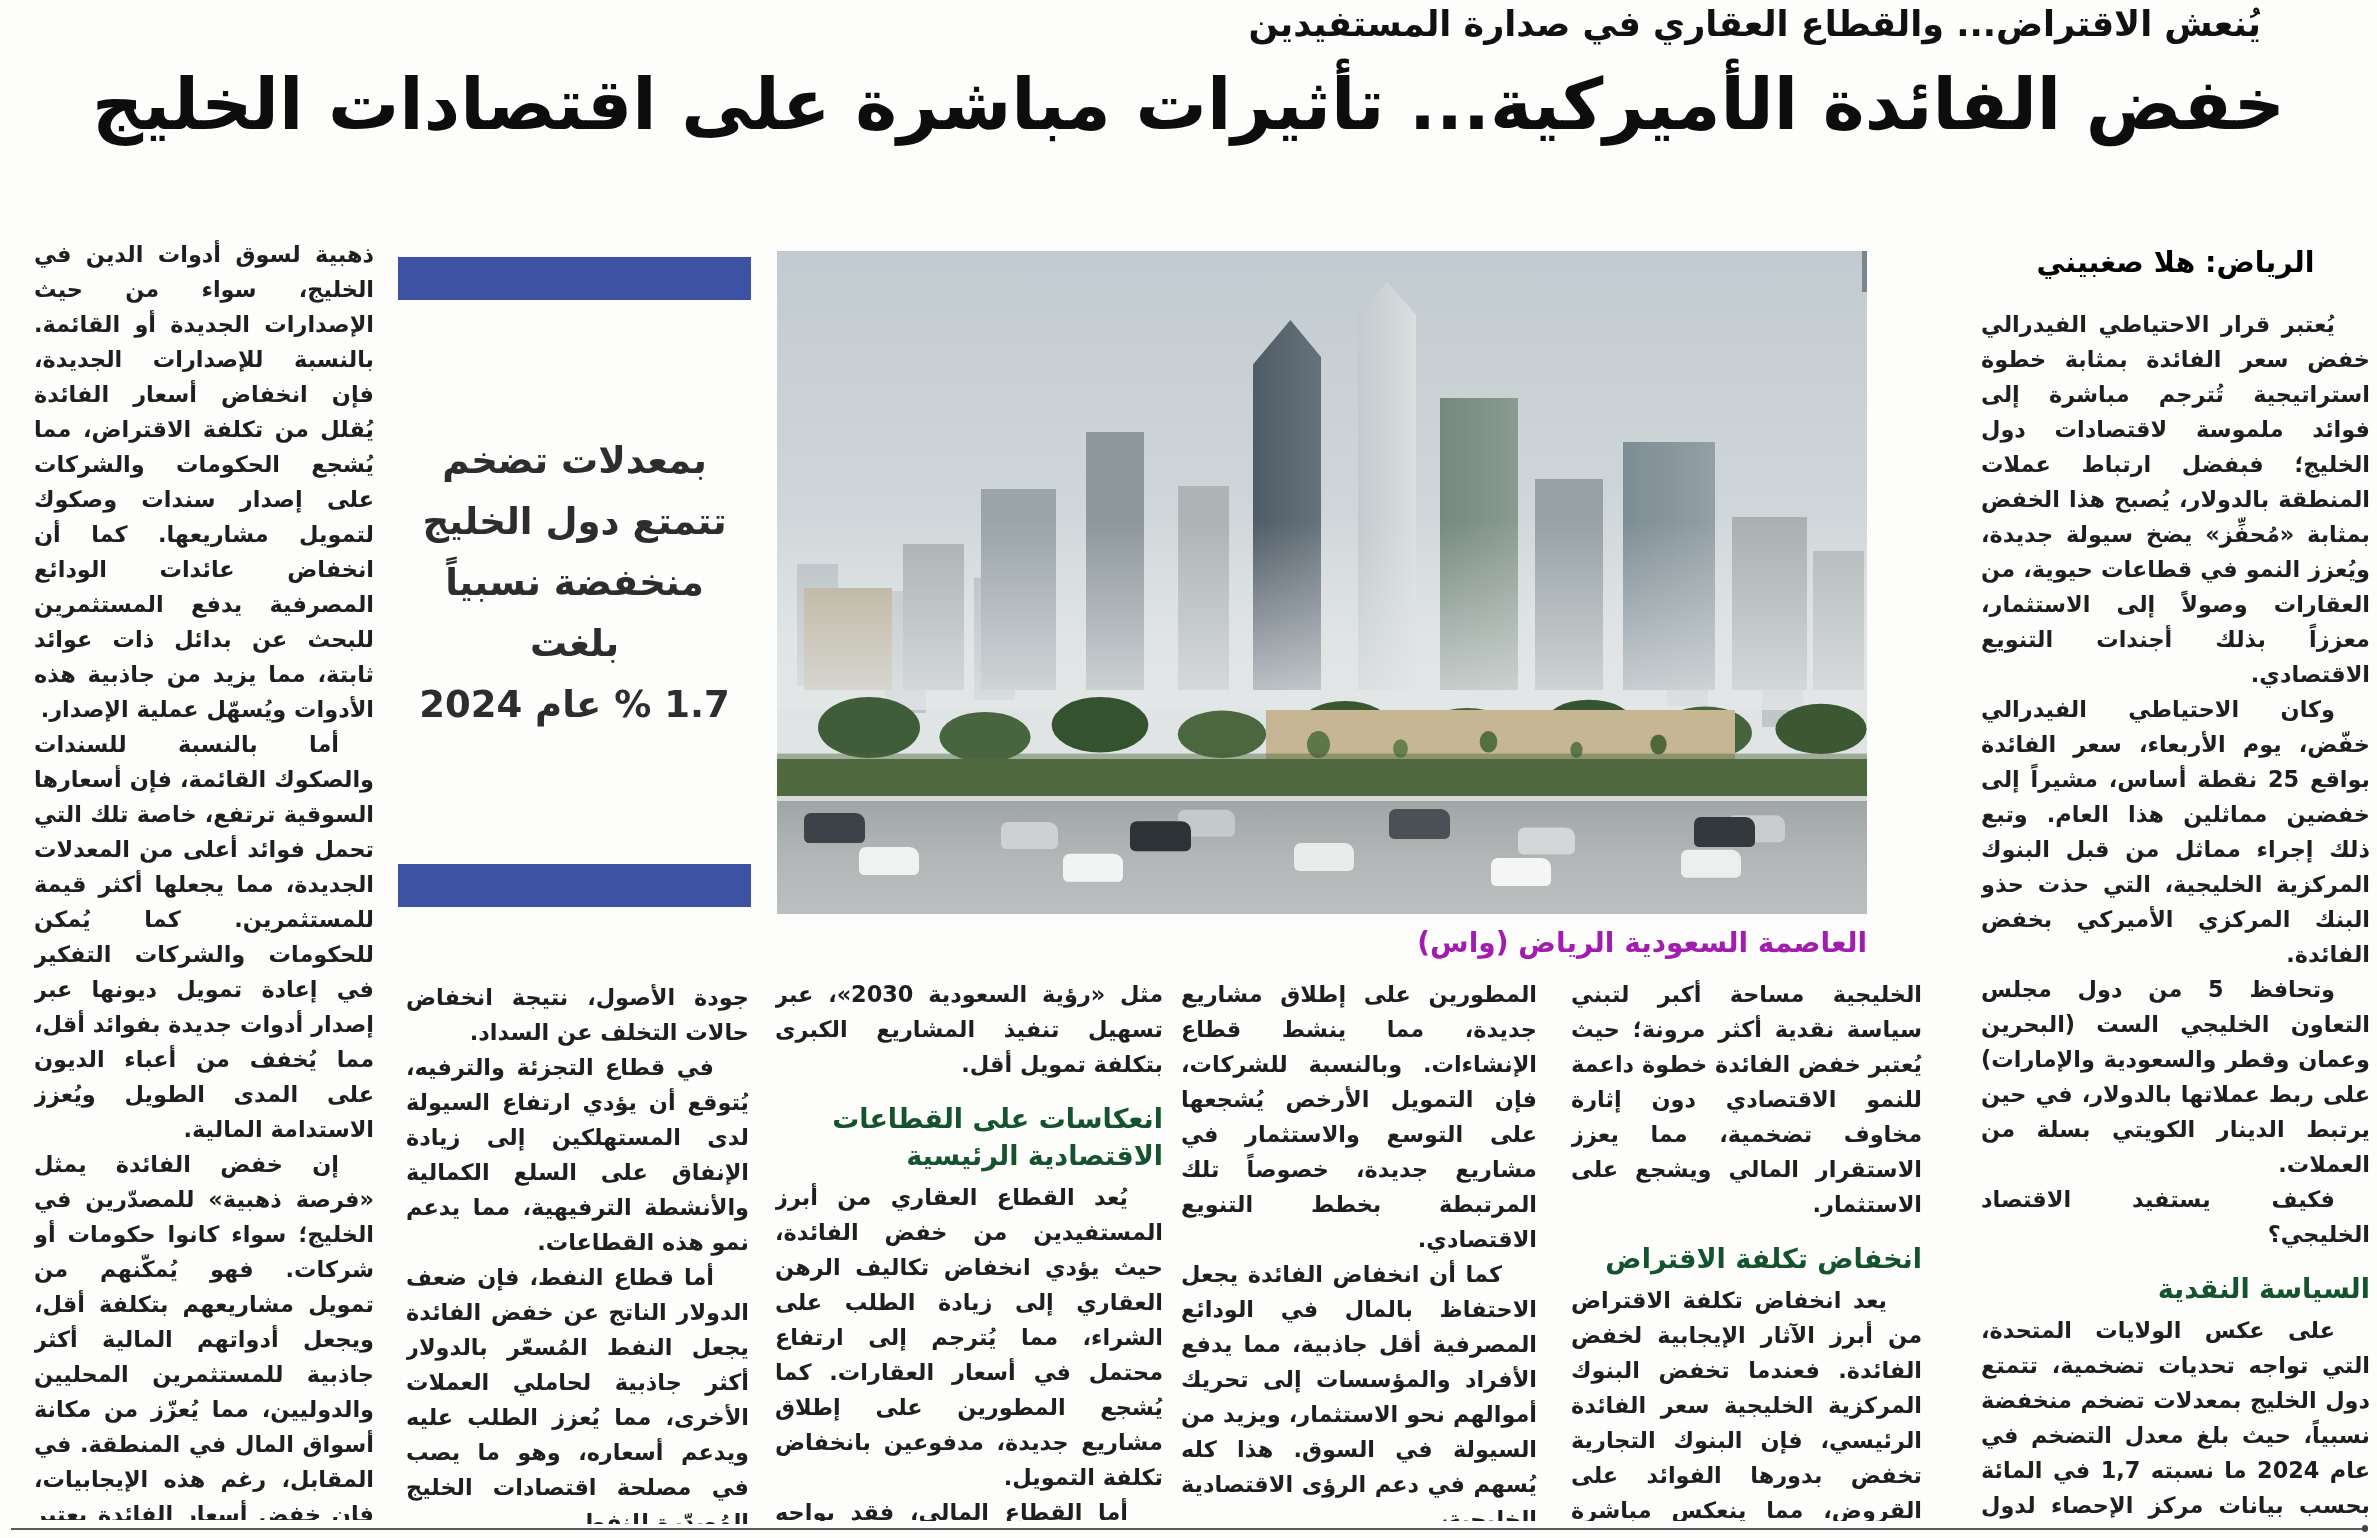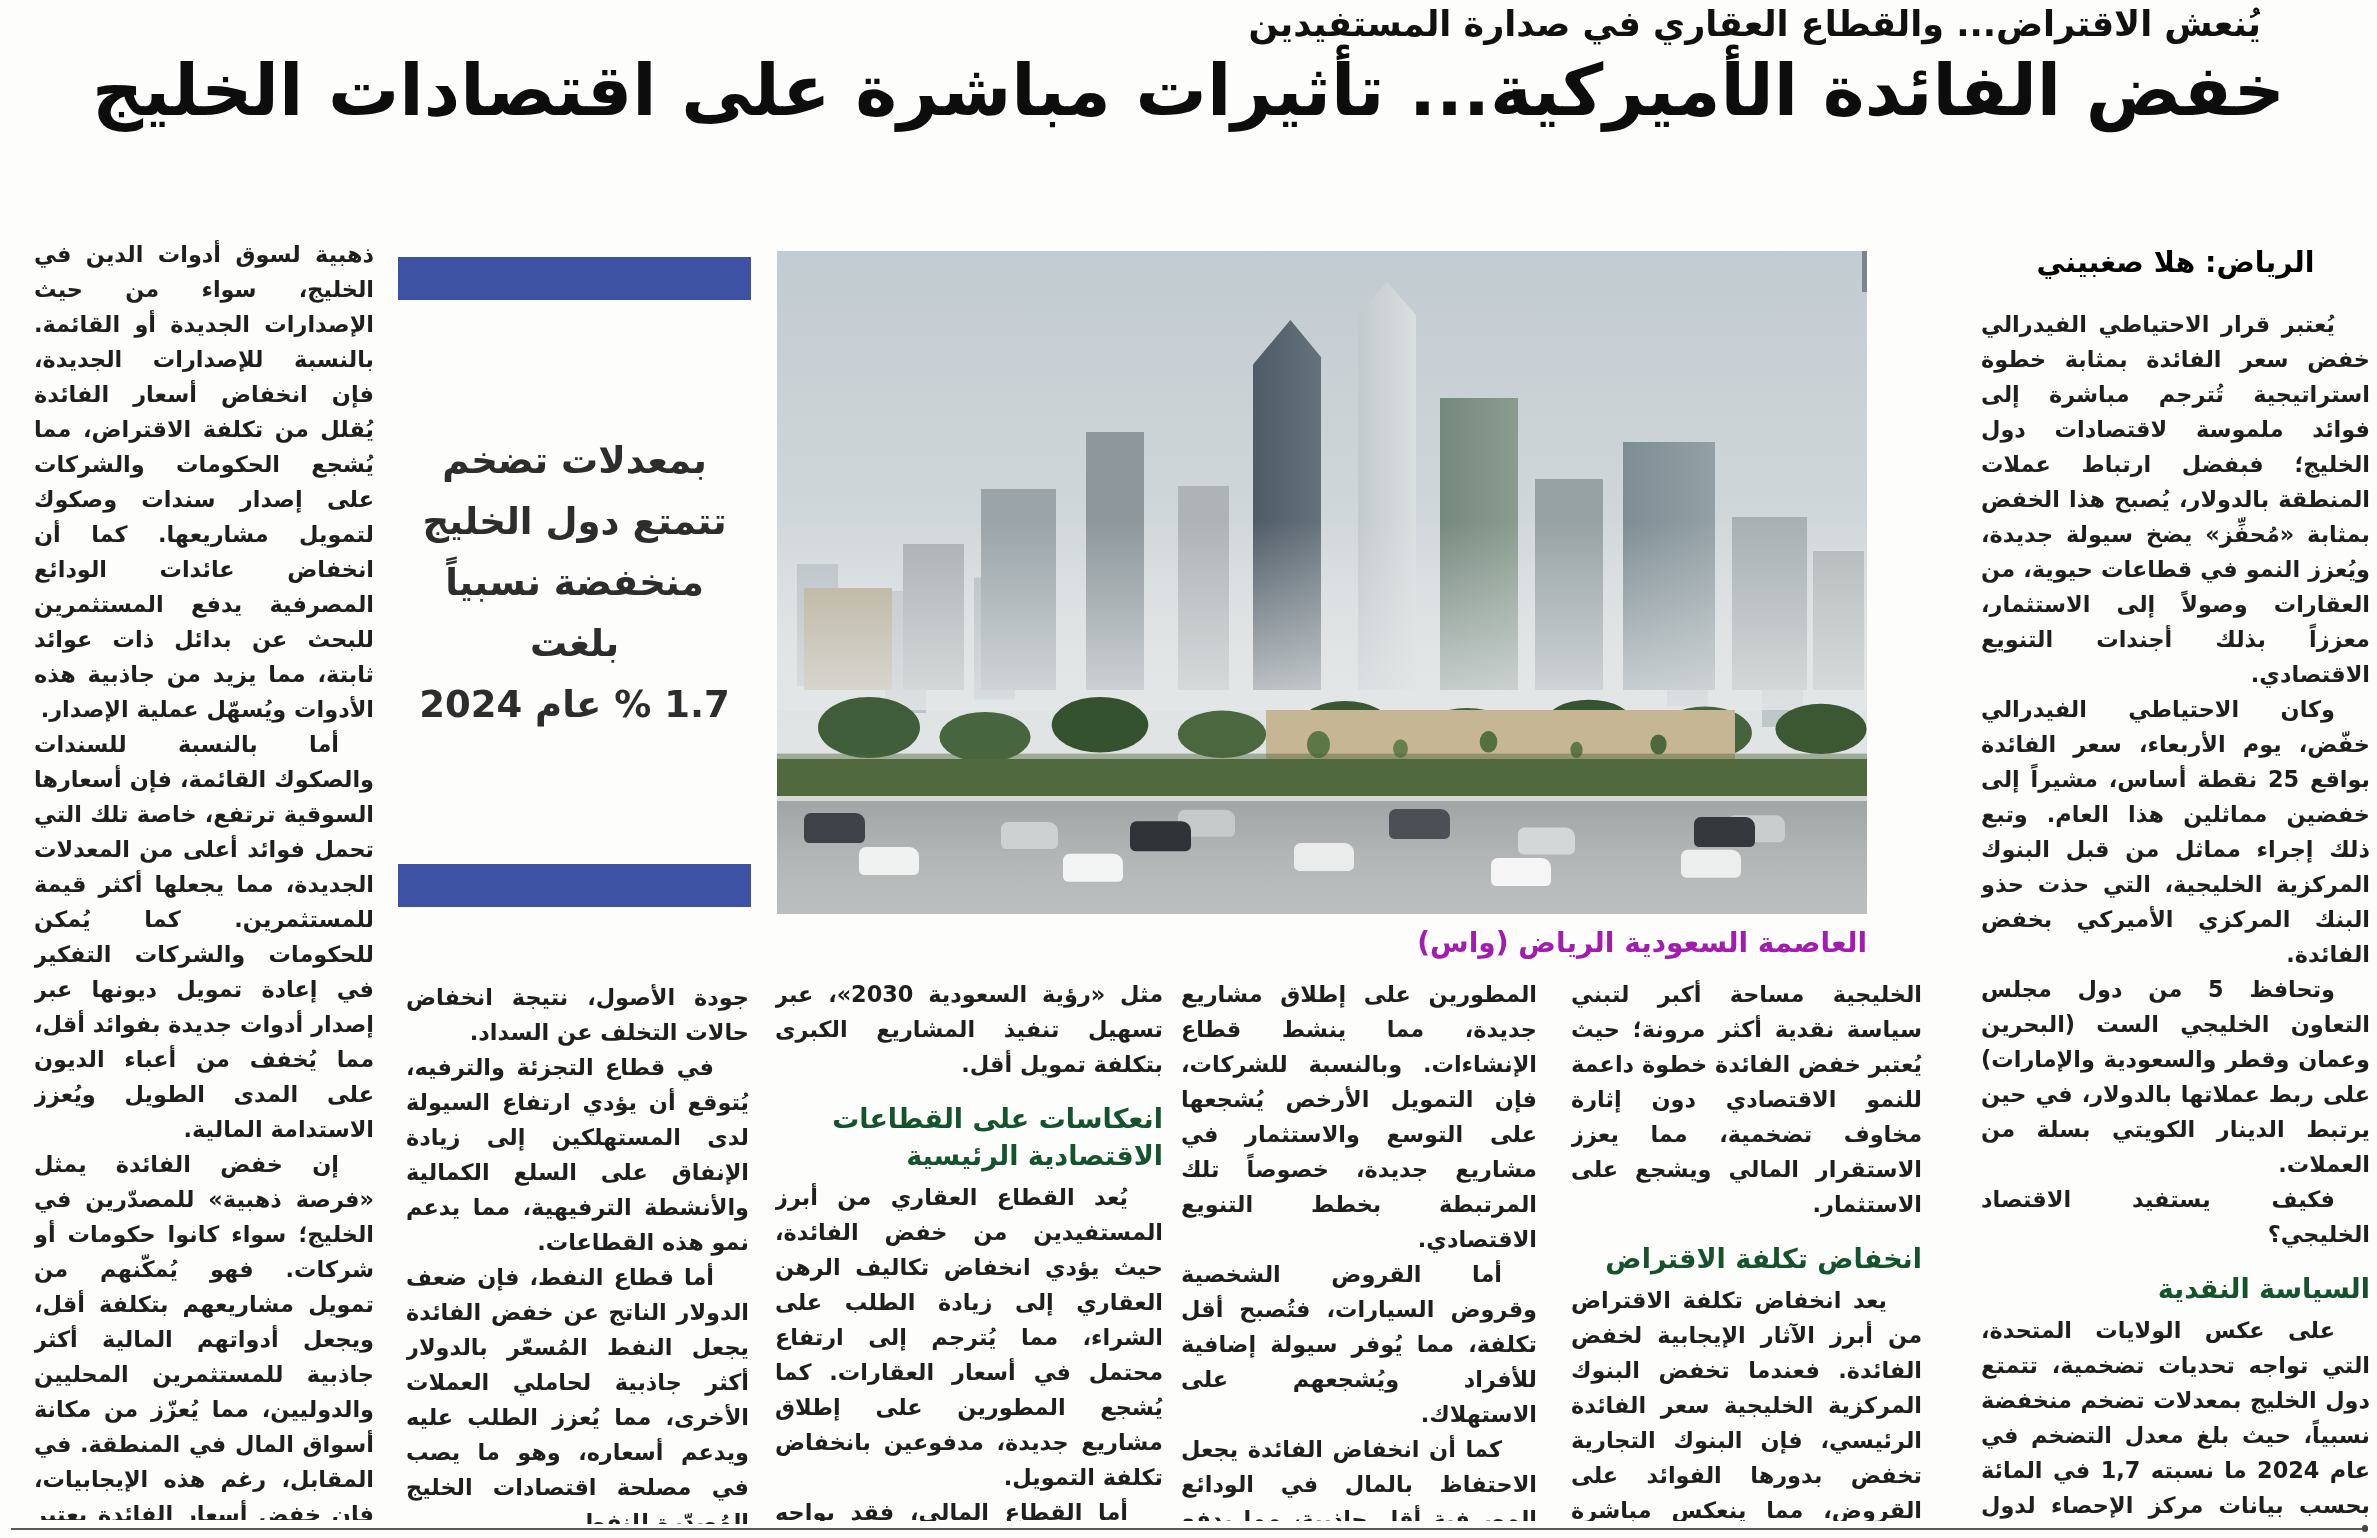--- a/index.html
+++ b/index.html
@@ -6,21 +6,21 @@
   .page{
     position:relative;width:2377px;height:1539px;background:#fdfdfc;overflow:hidden;
     font-family:"DejaVu Sans", sans-serif;direction:rtl;color:#1c1c1c;
   }
   
   .kicker{
     position:absolute;top:4.1px;right:116px;font-size:35px;font-weight:bold;color:#111;
     letter-spacing:-0.7px;white-space:nowrap;
   }
   .headline{
-    position:absolute;top:49px;left:27px;right:27px;margin:0;text-align:center;
+    position:absolute;top:49px;left:27px;right:27px;margin:14px;text-align:center;
     font-size:71px;font-weight:bold;color:#0d0d0d;letter-spacing:-1.4px;white-space:nowrap;
   }
   
   .col{position:absolute;overflow:hidden;text-align:justify;}
   .col .para{margin:0;font-size:22.4px;line-height:35px;font-weight:700;color:#1f1f1f;text-indent:35px;}
   .col .para.cont{text-indent:0;}
   .col .subhead{margin:17.7px 0 6.8px 0;font-size:27px;line-height:37px;font-weight:bold;color:#14532d;text-align:right;text-indent:0;}
   .col1{left:1981px;top:307px;width:389px;height:1217px;}
   .col2{left:1571px;top:977px;width:351px;height:544px;}
   .col3{left:1181px;top:977px;width:356px;height:544px;}
@@ -118,21 +118,20 @@
       <h3 class="subhead">السياسة النقدية</h3>
       <p class="para">على عكس الولايات المتحدة، التي تواجه تحديات تضخمية، تتمتع دول الخليج بمعدلات تضخم منخفضة نسبياً، حيث بلغ معدل التضخم في عام 2024 ما نسبته 1,7 في المائة بحسب بيانات مركز الإحصاء لدول مجلس التعاون الخليجي. في المقابل، يبقى التضخم في الولايات المتحدة أعلى من هدف الاحتياطي الفيدرالي البالغ 2 في المائة، في وقت تشير توقعات «الفيدرالي» الصادرة، أمس الأربعاء، إلى أن التضخم قد يبلغ 3 في المائة هذا العام. وبالتالي، فإن هذا الأمر يمنح البنوك المركزية</p>
     </section>
   <section class="col col2">
       <p class="para cont">الخليجية مساحة أكبر لتبني سياسة نقدية أكثر مرونة؛ حيث يُعتبر خفض الفائدة خطوة داعمة للنمو الاقتصادي دون إثارة مخاوف تضخمية، مما يعزز الاستقرار المالي ويشجع على الاستثمار.</p>
       <h3 class="subhead">انخفاض تكلفة الاقتراض</h3>
       <p class="para">يعد انخفاض تكلفة الاقتراض من أبرز الآثار الإيجابية لخفض الفائدة. فعندما تخفض البنوك المركزية الخليجية سعر الفائدة الرئيسي، فإن البنوك التجارية تخفض بدورها الفوائد على القروض، مما ينعكس مباشرة على الأفراد والشركات.</p>
     </section>
   <section class="col col3">
       <p class="para cont">المطورين على إطلاق مشاريع جديدة، مما ينشط قطاع الإنشاءات. وبالنسبة للشركات، فإن التمويل الأرخص يُشجعها على التوسع والاستثمار في مشاريع جديدة، خصوصاً تلك المرتبطة بخطط التنويع الاقتصادي.</p>
-      <p class="para">أما القروض الشخصية وقروض السيارات، فتُصبح أقل تكلفة، مما يُوفر سيولة إضافية للأفراد ويُشجعهم على الاستهلاك.</p>
       <p class="para">كما أن انخفاض الفائدة يجعل الاحتفاظ بالمال في الودائع المصرفية أقل جاذبية، مما يدفع الأفراد والمؤسسات إلى تحريك أموالهم نحو الاستثمار، ويزيد من السيولة في السوق. هذا كله يُسهم في دعم الرؤى الاقتصادية الخليجية،</p>
     </section>
   <section class="col col4">
       <p class="para cont">مثل «رؤية السعودية 2030»، عبر تسهيل تنفيذ المشاريع الكبرى بتكلفة تمويل أقل.</p>
       <h3 class="subhead">انعكاسات على القطاعات الاقتصادية الرئيسية</h3>
       <p class="para">يُعد القطاع العقاري من أبرز المستفيدين من خفض الفائدة، حيث يؤدي انخفاض تكاليف الرهن العقاري إلى زيادة الطلب على الشراء، مما يُترجم إلى ارتفاع محتمل في أسعار العقارات. كما يُشجع المطورين على إطلاق مشاريع جديدة، مدفوعين بانخفاض تكلفة التمويل.</p>
       <p class="para">أما القطاع المالي، فقد يواجه تحدياً يتمثل في انخفاض هوامش صافي الفائدة، إلا أن هذا التراجع يُمكن تعويضه من خلال زيادة حجم القروض وتحسن</p>
     </section>
   <section class="col col5">
       <p class="para cont">جودة الأصول، نتيجة انخفاض حالات التخلف عن السداد.</p>

